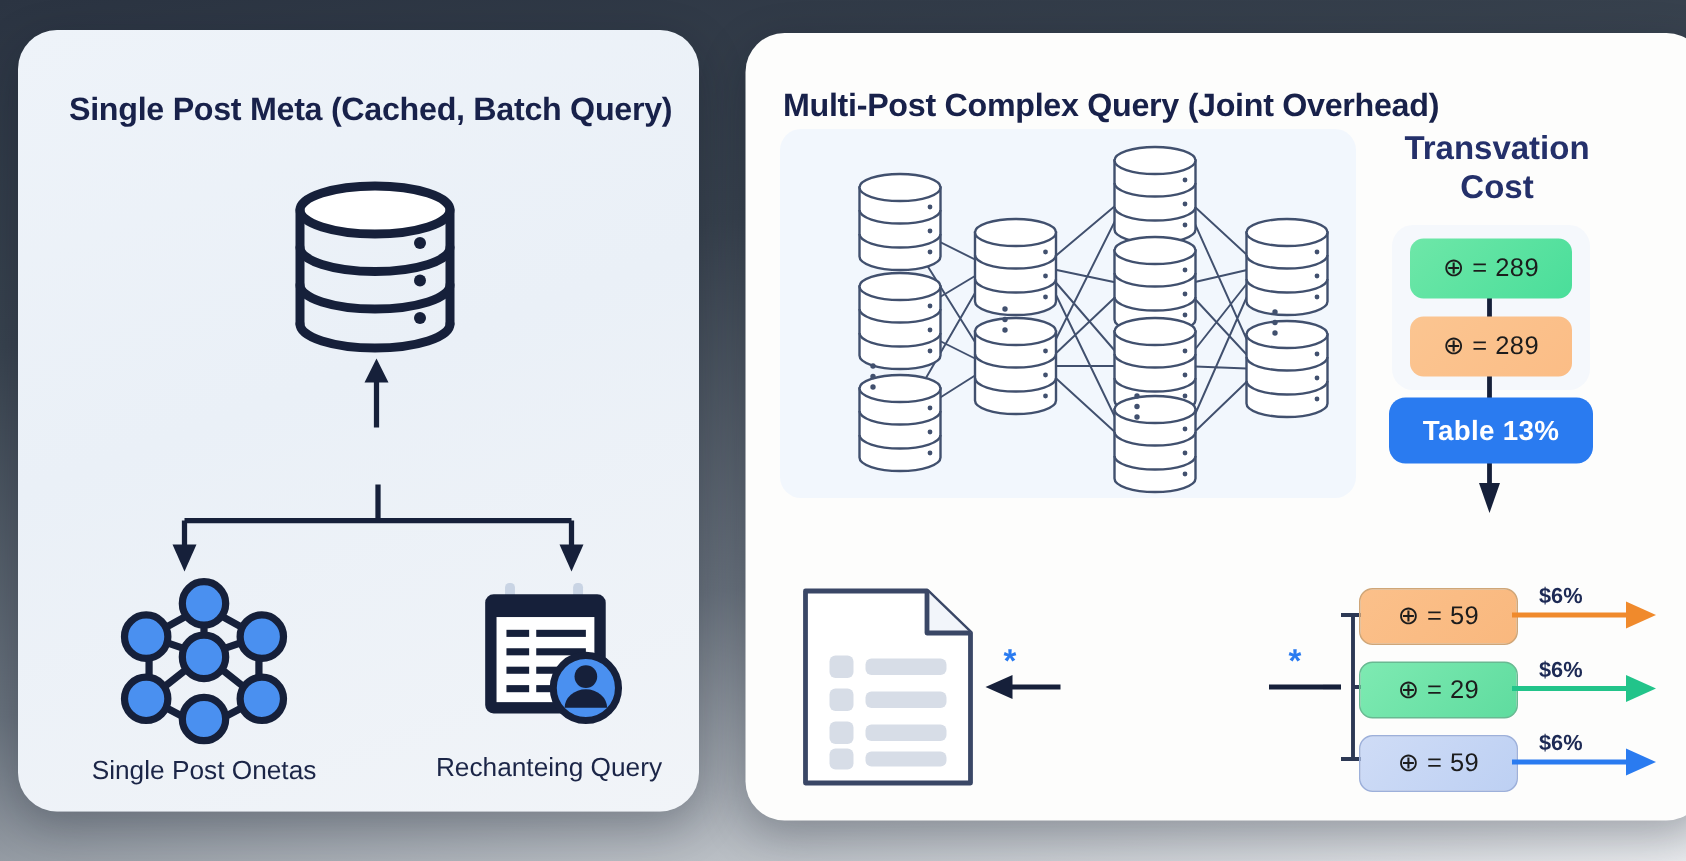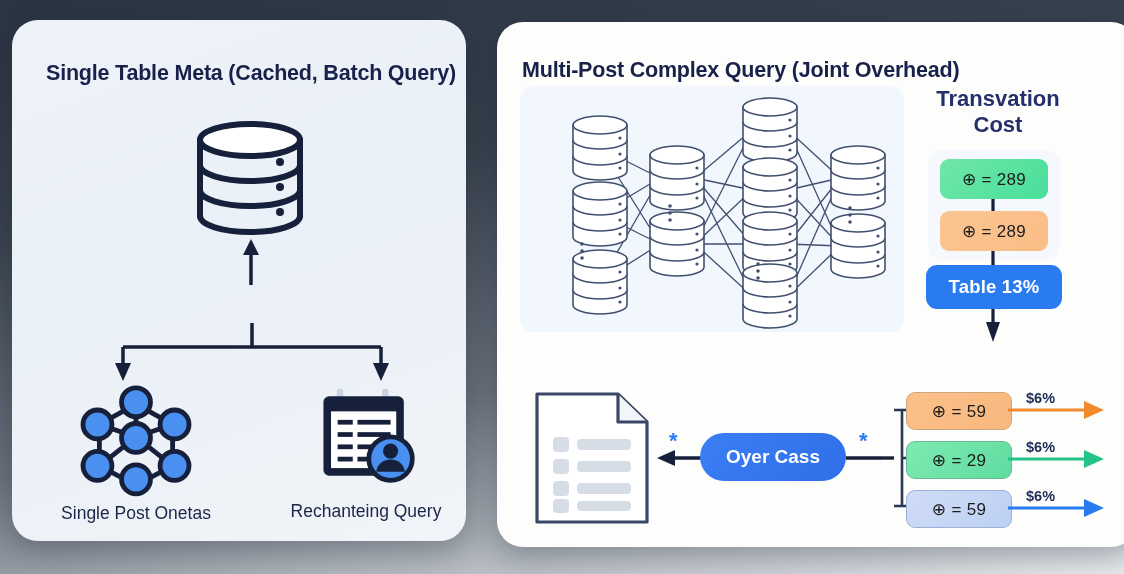--- a/index.html
+++ b/index.html
@@ -66,21 +66,21 @@
 
   svg{display:block;overflow:visible;}
 </style>
 </head>
 <body>
 
 <div class="stage">
 
   <div class="panel" id="left-panel">
 
-    <div class="panel-title" id="left-title">Single Table Meta (Cached, Batch Query)</div>
+    <div class="panel-title" id="left-title">Single Post Meta (Cached, Batch Query)</div>
 
     <div class="db-big">
       <svg viewBox="0 0 112 116" width="112" height="116" fill="none" stroke="#16203a" stroke-width="6" stroke-linecap="round">
         <ellipse cx="56" cy="20" rx="50" ry="16" fill="#ffffff"></ellipse>
         <path d="M6 20 V96"></path>
           <path d="M106 20 V96"></path>
         <path d="M6 96 a50 16 0 0 0 100 0"></path>
         <path d="M6 45 a50 16 0 0 0 100 0"></path>
         <path d="M6 70 a50 16 0 0 0 100 0"></path>
         <circle cx="86" cy="42" r="4" fill="#16203a" stroke="none"></circle>
@@ -312,21 +312,20 @@
     </svg>
   </div>
 
   <svg style="position:absolute;left:655px;top:447px;" width="52" height="22">
     <path d="M52 11 H16" stroke="#16203a" stroke-width="3.4"></path>
     <path d="M2 11 L20 3 L20 19 Z" fill="#16203a"></path>
   </svg>
 
   <div class="star" id="star-1">*</div>
 
-  <div class="pill" id="oyer-pill">Oyer Cass</div>
 
   <div class="star" id="star-2">*</div>
 
   <svg style="position:absolute;left:846px;top:390px;" width="66" height="140">
     <path d="M0 68 H36" stroke="#16203a" stroke-width="3.4" fill="none"></path>
     <path d="M36 68 H48" stroke="#16203a" stroke-width="3.4" fill="none"></path>
     <path d="M48 20 H56 V116 H48" stroke="#2c3854" stroke-width="2.6" fill="none" stroke-linejoin="round"></path>
     <path d="M56 20 H64 M56 68 H64 M56 116 H64" stroke="#2c3854" stroke-width="2.6" fill="none"></path>
   </svg>
 

